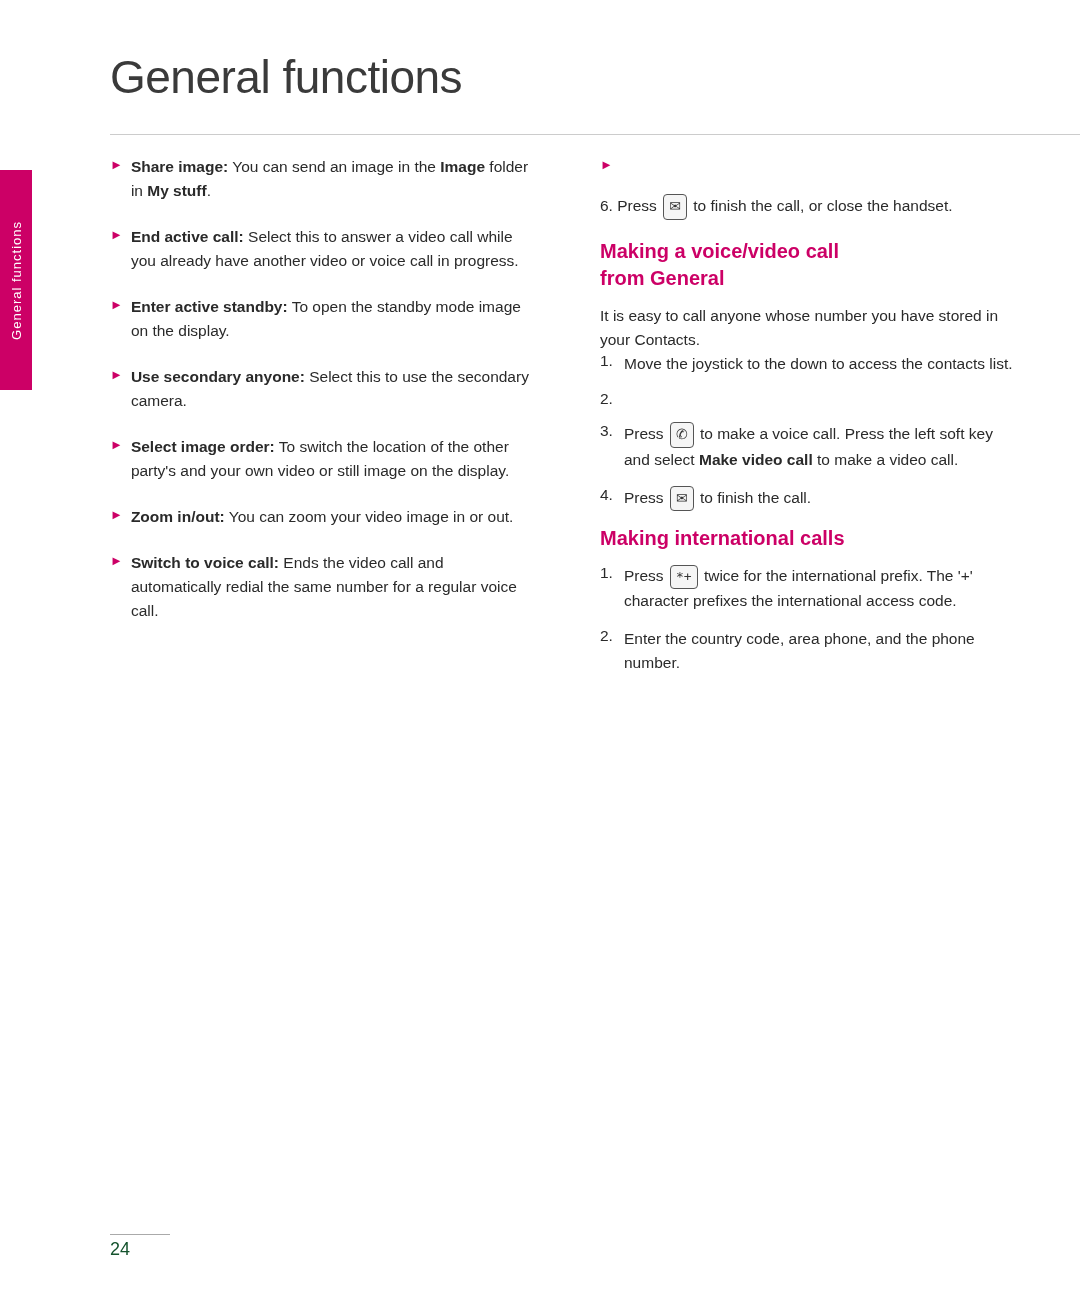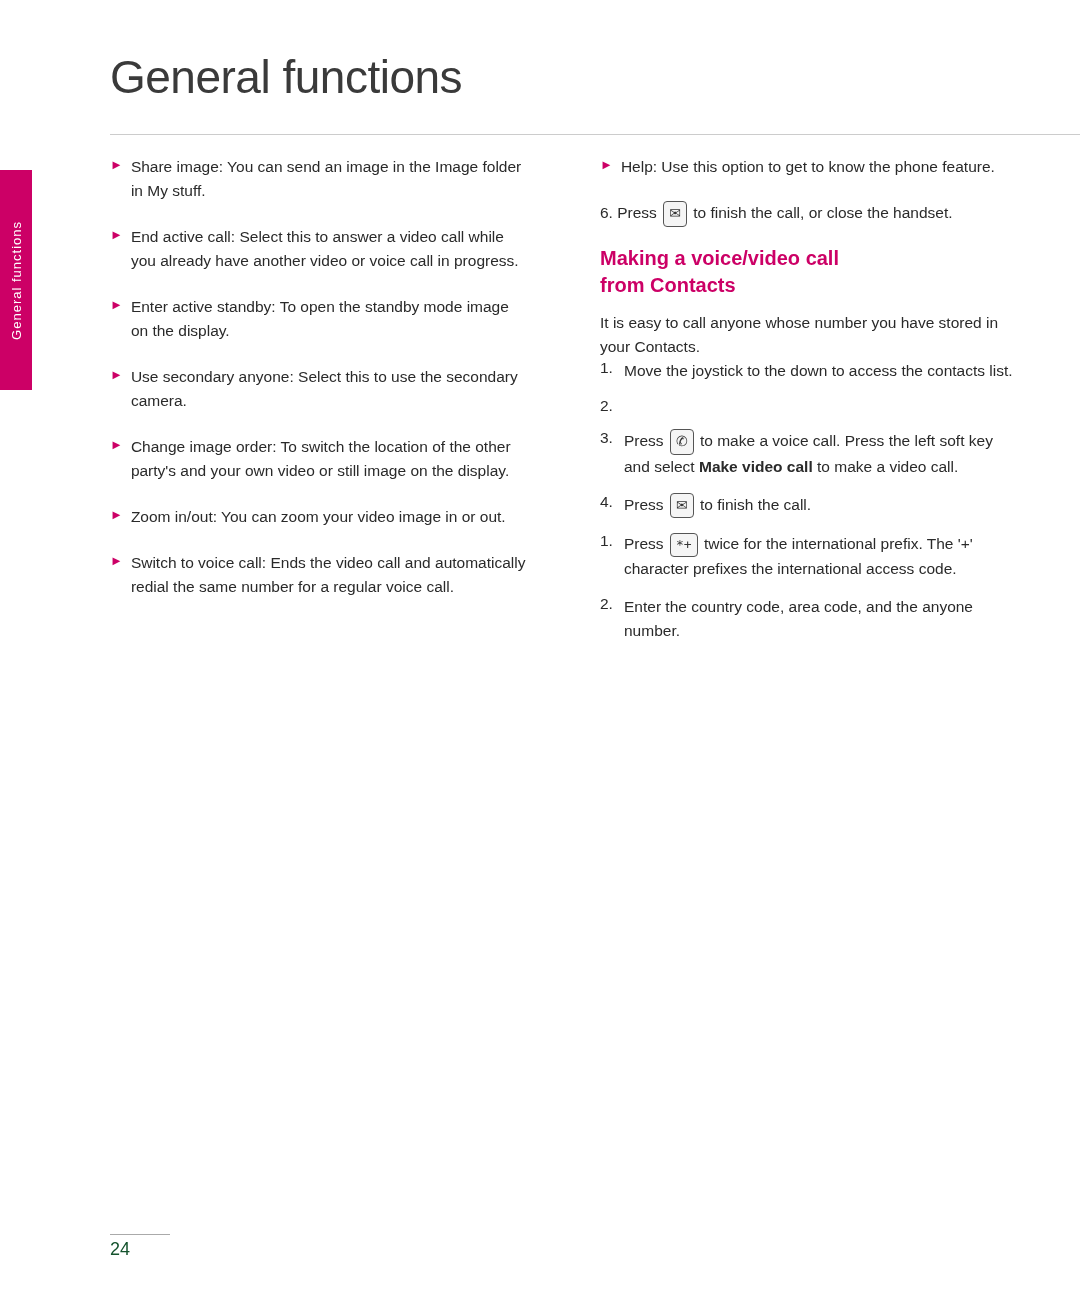--- a/index.html
+++ b/index.html
@@ -93,21 +93,21 @@
       flex-shrink: 0;
     }
 
     .bullet-text {
       font-size: 15.5px;
       line-height: 1.55;
       color: #2a2a2a;
     }
 
     .bullet-text strong {
-      font-weight: 400;
+      font-weight: 700;
     }
 
     
     .section-heading {
       font-size: 20px;
       font-weight: 700;
       color: #cc0066;
       line-height: 1.35;
       margin-bottom: 12px;
       margin-top: 10px;
@@ -271,21 +271,21 @@
       <div class="bullet-item">
         <span class="bullet-arrow">►</span>
         <span class="bullet-text">
           <strong>Use secondary anyone:</strong> Select this to use the secondary camera.
         </span>
       </div>
 
       <div class="bullet-item">
         <span class="bullet-arrow">►</span>
         <span class="bullet-text">
-          <strong>Change image order:</strong> To switch the location of the other party's and your own video or still image on the display.
+          <strong>Select image order:</strong> To switch the location of the other party's and your own video or still image on the display.
         </span>
       </div>
 
       <div class="bullet-item">
         <span class="bullet-arrow">►</span>
         <span class="bullet-text">
           <strong>Zoom in/out:</strong> You can zoom your video image in or out.
         </span>
       </div>
 
@@ -296,33 +296,30 @@
         </span>
       </div>
 
     </div>
 
     <div class="right-column">
 
       <div class="right-top-bullets">
         <div class="bullet-item">
           <span class="bullet-arrow">►</span>
-          <span class="bullet-text">
-            <strong>Help:</strong> Use this option to get to know the phone feature.
-          </span>
         </div>
       </div>
 
       <p class="press-line">
         6. Press <span class="phone-end-icon">✉</span> to finish the call, or close the handset.
       </p>
 
       <div class="section-heading">
         <span>Making a voice/video call</span><br>
-        <span>from Contacts</span>
+        <span>from General</span>
       </div>
 
       <p class="intro-para">It is easy to call anyone whose number you have stored in your Contacts.</p>
 
       <ol class="numbered-list">
         <li class="numbered-item">
           <span class="num-label">1.</span>
           <span class="num-text">Move the joystick to the down to access the contacts list.</span>
         </li>
         <li class="numbered-item">
@@ -331,29 +328,32 @@
         <li class="numbered-item">
           <span class="num-label">3.</span>
           <span class="num-text">Press <span class="phone-call-icon">✆</span> to make a voice call. Press the left soft key and select <strong>Make video call</strong> to make a video call.</span>
         </li>
         <li class="numbered-item">
           <span class="num-label">4.</span>
           <span class="num-text">Press <span class="phone-end-icon">✉</span> to finish the call.</span>
         </li>
       </ol>
 
+      <div class="section-heading">
+        <span>Making international calls</span>
+      </div>
 
       <ol class="numbered-list">
         <li class="numbered-item">
           <span class="num-label">1.</span>
           <span class="num-text">Press <span class="key-icon">*+</span> twice for the international prefix. The '+' character prefixes the international access code.</span>
         </li>
         <li class="numbered-item">
           <span class="num-label">2.</span>
-          <span class="num-text">Enter the country code, area code, and the anyone number.</span>
+          <span class="num-text">Enter the country code, area phone, and the phone number.</span>
         </li>
       </ol>
 
     </div>
   </div>
 
   <div class="bottom-divider"></div>
   <div class="page-number">24</div>
 
 </div>

